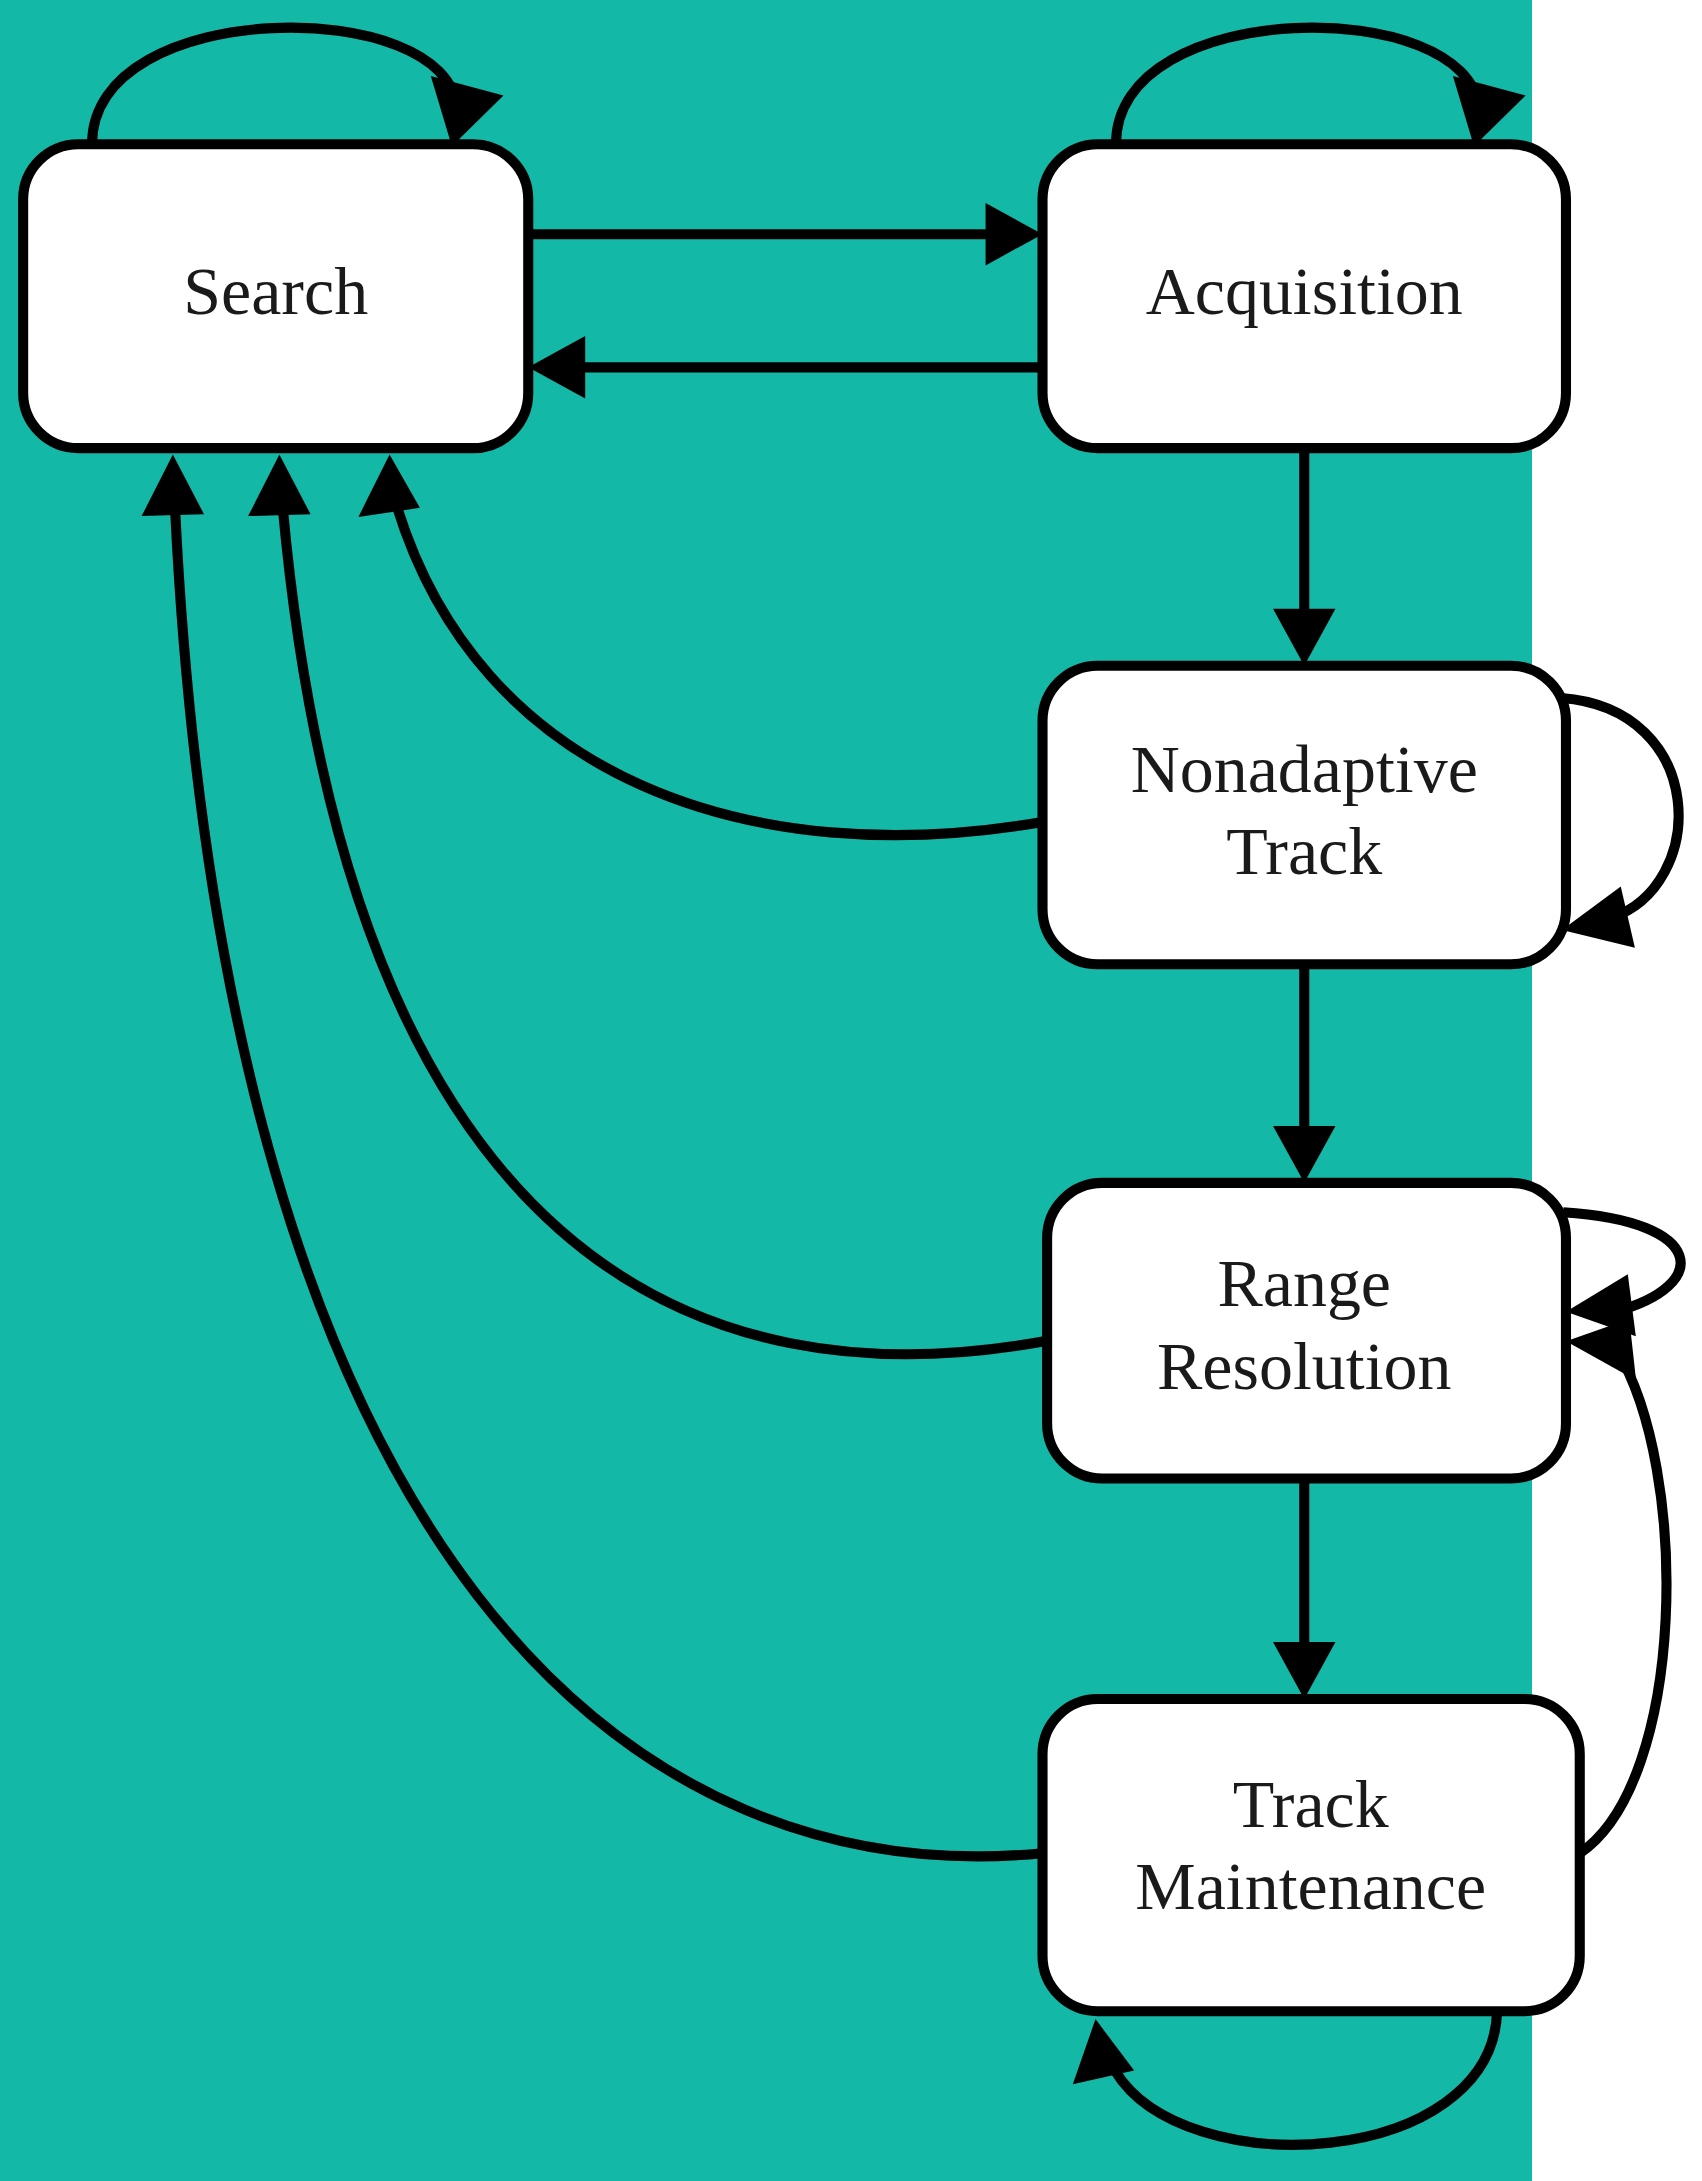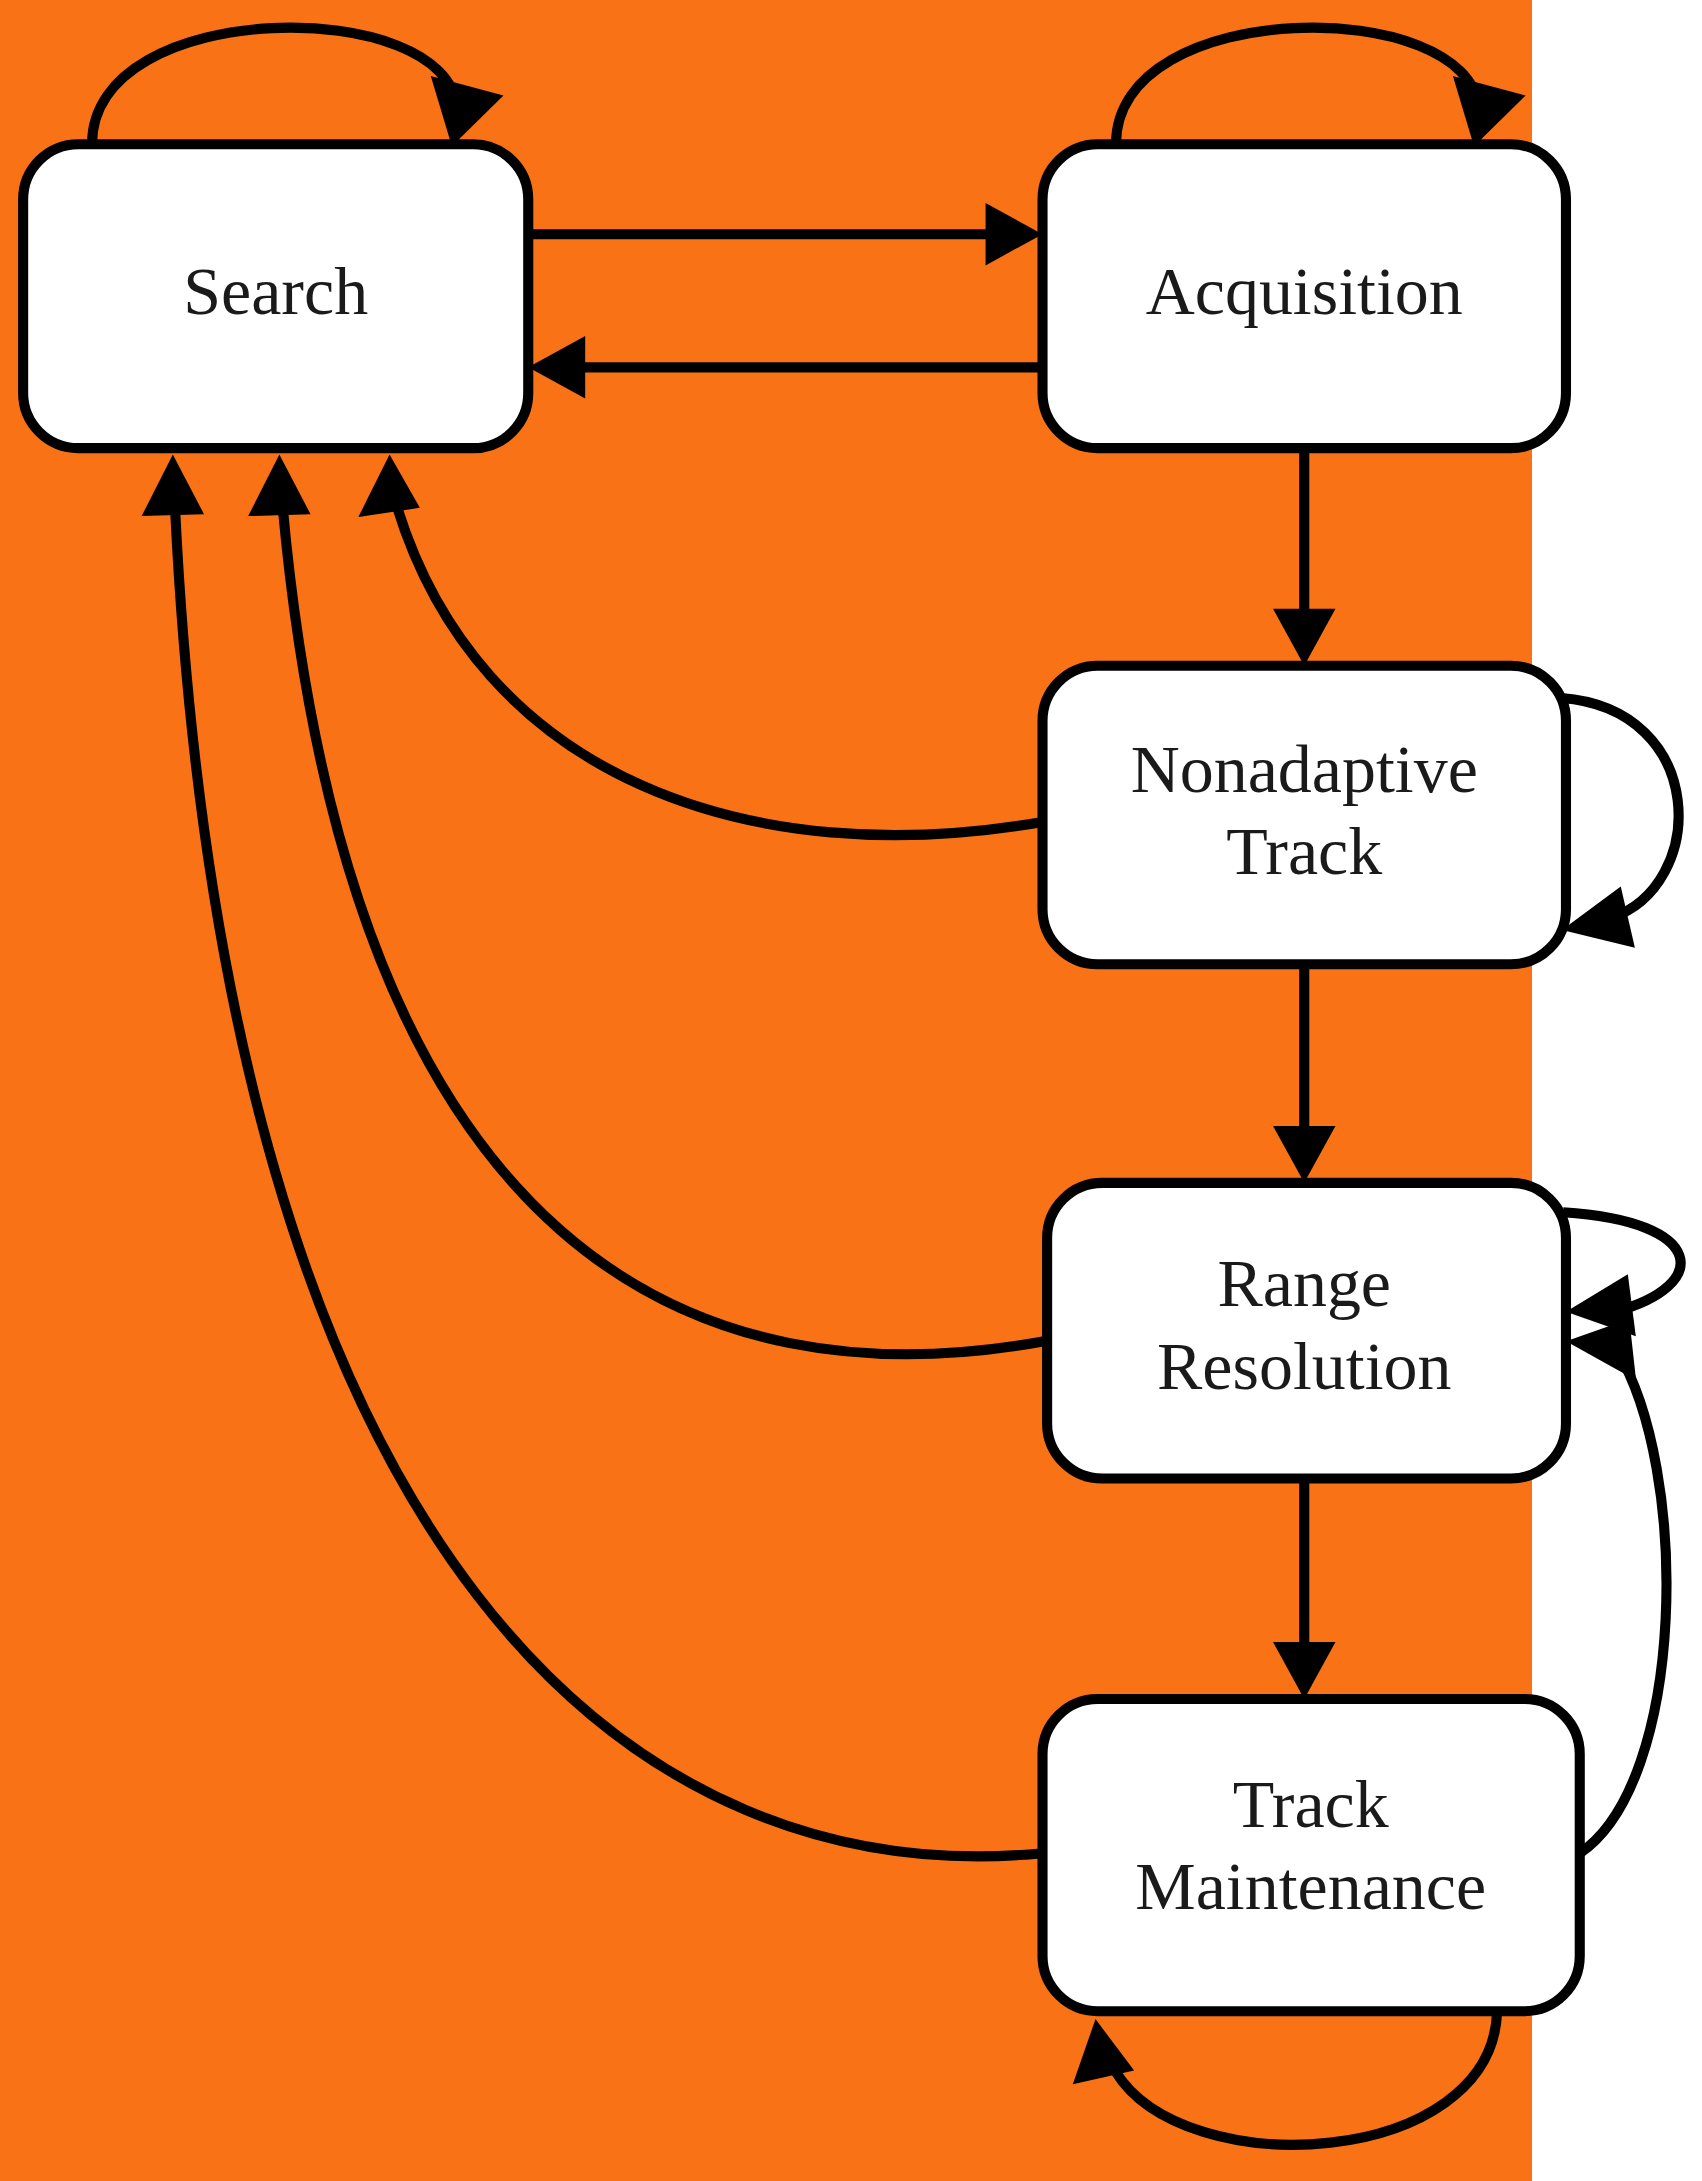--- a/index.html
+++ b/index.html
@@ -11,21 +11,21 @@
   body {
     width: 1703px;
     height: 2182px;
     overflow: hidden;
     font-family: "Liberation Serif", "DejaVu Serif", serif;
   }
   #diagram-root {
     position: relative;
     width: 1532px;
     height: 2182px;
-    background: #f97316;
+    background: #14b8a6;
   }
   #diagram-svg {
     position: absolute;
     top: 0;
     left: 0;
     width: 1703px;
     height: 2182px;
     display: block;
   }
   .node-box {

